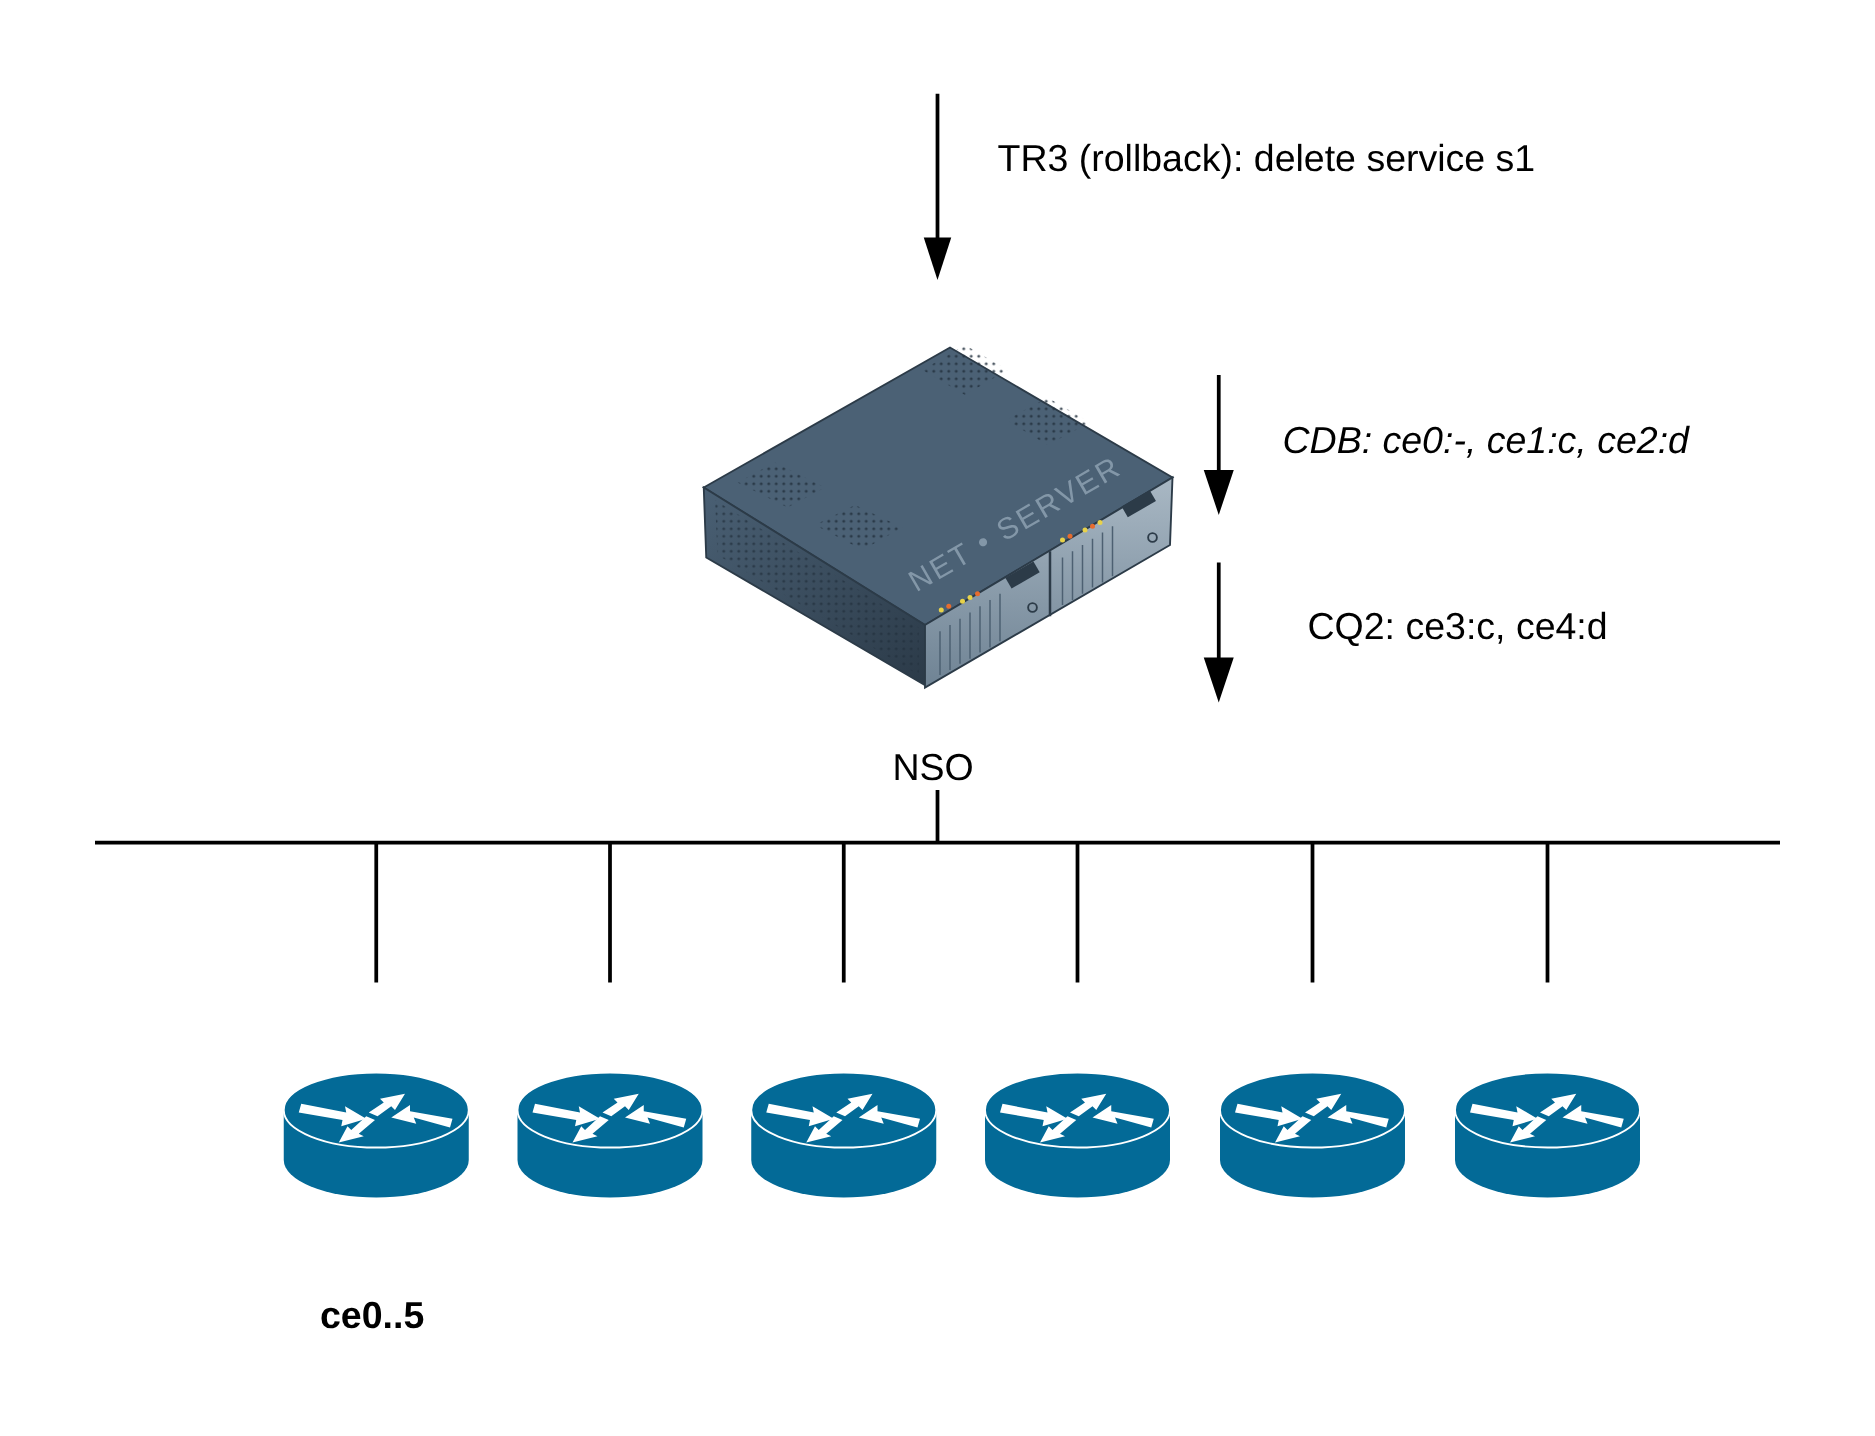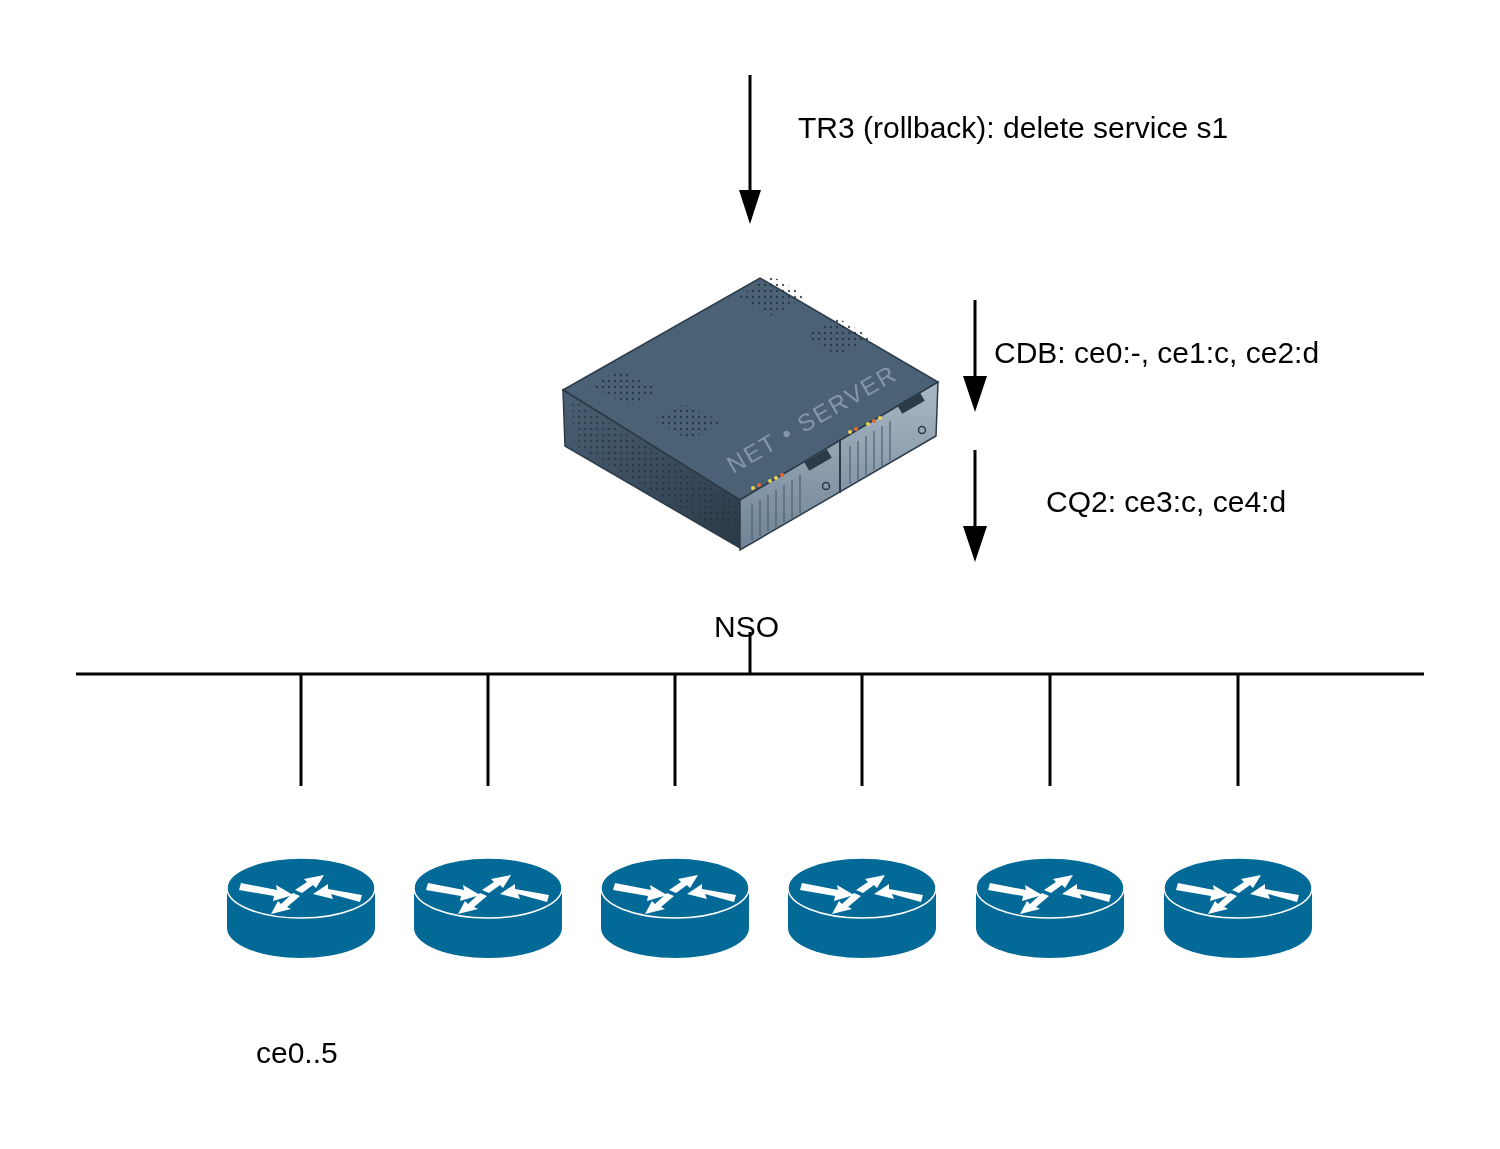--- a/index.html
+++ b/index.html
@@ -119,16 +119,16 @@
       <use href="#router-icon" x="227" y="866"></use>
       <use href="#router-icon" x="414" y="866"></use>
       <use href="#router-icon" x="601" y="866"></use>
       <use href="#router-icon" x="788" y="866"></use>
       <use href="#router-icon" x="976" y="866"></use>
       <use href="#router-icon" x="1164" y="866"></use>
     </g>
 </svg>
 
 <div class="lbl" style="left:785px; top:113px;margin-left:13px;">TR3 (rollback): delete service s1</div>
-<div class="lbl" style="left:994px; top:338px;">CDB: ce0:-, ce1:c, ce2:d</div>
+<div class="lbl" style="left:1026px; top:338px;font-style:italic;">CDB: ce0:-, ce1:c, ce2:d</div>
 <div class="lbl" style="left:1046px; top:487px;">CQ2: ce3:c, ce4:d</div>
-<div class="lbl" style="left:714px; top:600px;margin-top:12px;">NSO</div>
-<div class="lbl" style="left:256px; top:1038px;">ce0..5</div>
+<div class="lbl" style="left:714px; top:600px;">NSO</div>
+<div class="lbl" style="left:256px; top:1038px;font-weight:bold;">ce0..5</div>
 
 </body></html>

